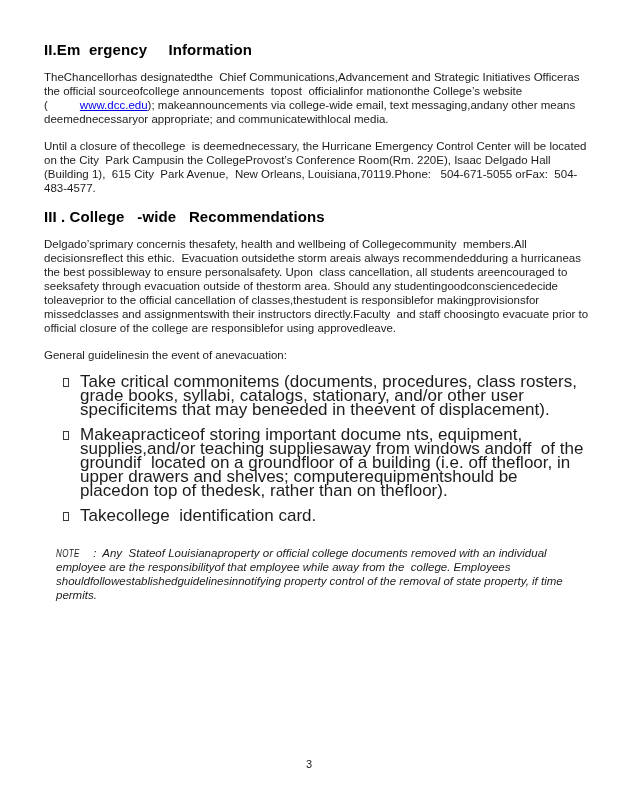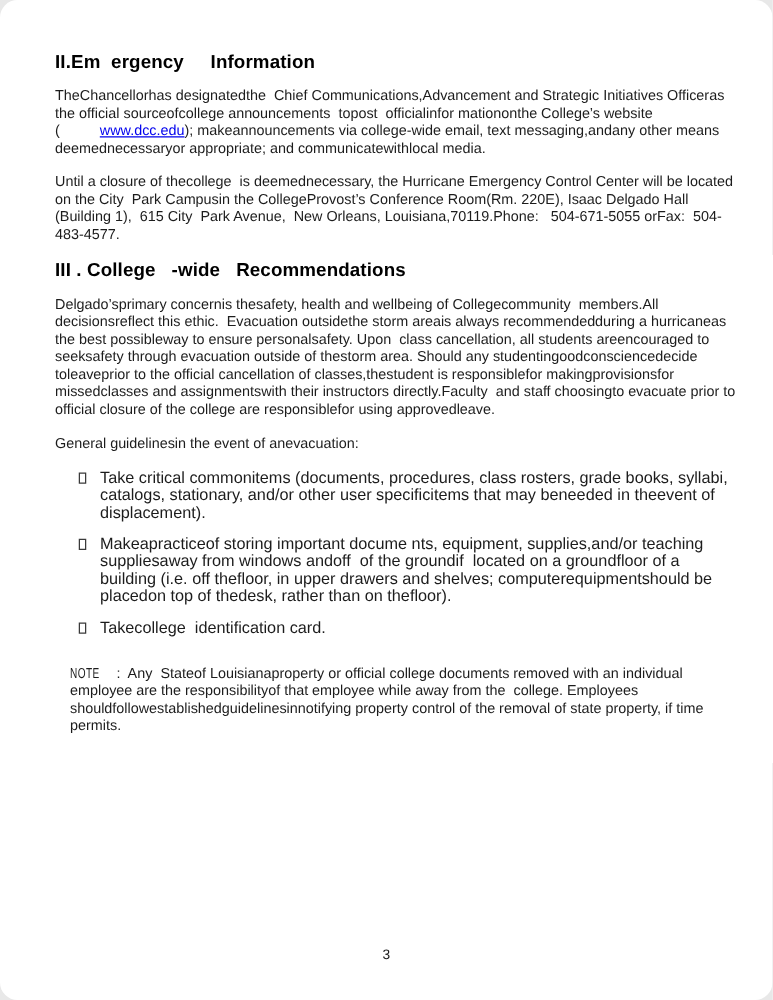--- a/index.html
+++ b/index.html
@@ -8,21 +8,20 @@
     background: #e8e8e8;
   }
   .page {
     position: relative;
     width: 618px;
     height: 800px;
     background: #ffffff;
     font-family: "Liberation Sans", sans-serif;
     color: #1c1c1c;
     overflow: hidden;
-    border-radius: 14px;
   }
   .content {
     position: absolute;
     left: 44px;
     top: 41px;
     width: 547px;
   }
   .heading {
     font-size: 15px;
     font-weight: bold;
@@ -48,40 +47,41 @@
   }
   .bullet-list {
     list-style: none;
     margin: 0 0 0 0;
     padding: 0 0 0 18px;
   }
   .bullet-list li {
     position: relative;
     padding-left: 18px;
     margin-bottom: 11px;
-    font-size: 13px;
+    font-size: 17px;
     line-height: 14px;
     white-space: pre-wrap;
     width: 510px;
   }
   .sq-bullet {
     position: absolute;
     left: 1px;
     top: 3px;
     width: 4px;
     height: 7px;
     border: 1px solid #3a3a3a;
     background: transparent;
   }
   .note-block {
     margin: 23px 0 0 12px;
     width: 527px;
     font-size: 11.5px;
     line-height: 14px;
     white-space: pre-wrap;
+    font-style: italic;
   }
   .note-label {
     display: inline-block;
     transform: scaleX(0.7);
     transform-origin: left center;
     font-weight: normal;
     letter-spacing: 0.5px;
   }
   .page-number {
     position: absolute;

